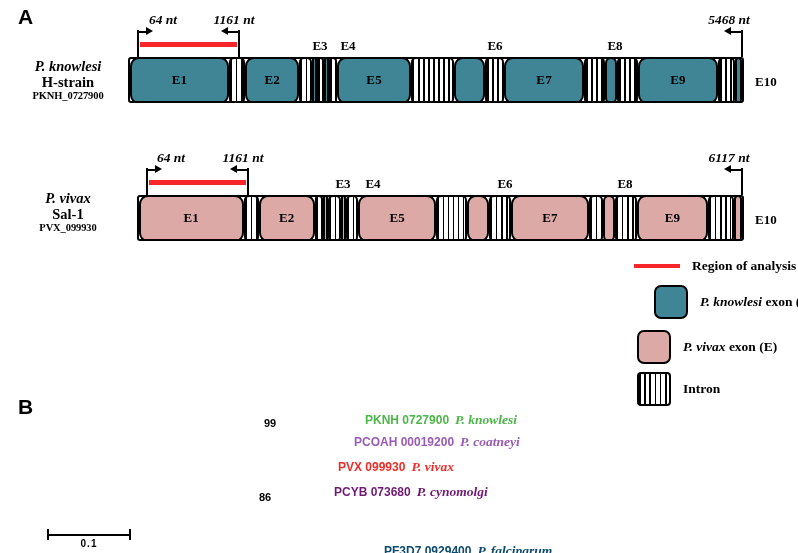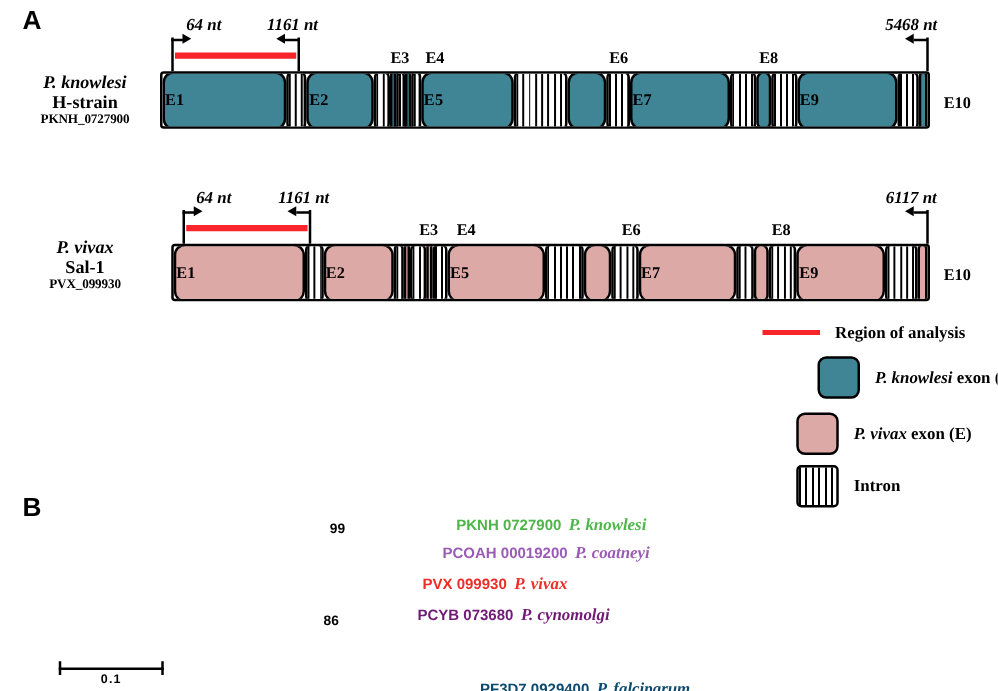--- a/index.html
+++ b/index.html
@@ -60,20 +60,21 @@
     box-sizing: border-box;
     background: #fff;
     overflow: hidden;
   }
   .seg {
     position: relative;
     box-sizing: border-box;
     height: 100%;
     display: flex;
     align-items: center;
+    justify-content: center;
   }
   
   .seg.exon {
     border: 2.5px solid #000;
     border-radius: 9px;
     margin: -2.5px 0;
     height: calc(100% + 5px);
   }
   .seg.exon.knowlesi { background: #3f8596; }
   .seg.exon.vivax    { background: #dda9a6; }
@@ -334,21 +335,21 @@
     <div class="seg intron" style="flex: 0 0 3.66667%;"></div>
     <div class="seg exon vivax" style="flex: 0 0 11.6667%;">
       <span class="seg-label">E9</span>
     </div>
     <div class="seg intron" style="flex: 0 0 4.33333%;"></div>
     <div class="seg exon vivax" style="flex: 0 0 1.33333%;"></div>
   </div>
 
 <div class="abs exon-tag e10" style="left:755px; top:212px;">E10</div>
 
-<div class="legend-row" style="left:610px; top:258px;">
+<div class="legend-row" style="left:634px; top:258px;">
   <span class="legend-swatch-line"></span>
   <span class="legend-text">Region of analysis</span>
 </div>
 
 <div class="legend-row" style="left:637px; top:285px;margin-left:17px;">
   <span class="legend-swatch-box knowlesi"></span>
   <span class="legend-text">
     <span class="it">P. knowlesi</span><span> exon (E)</span>
   </span>
 </div>

